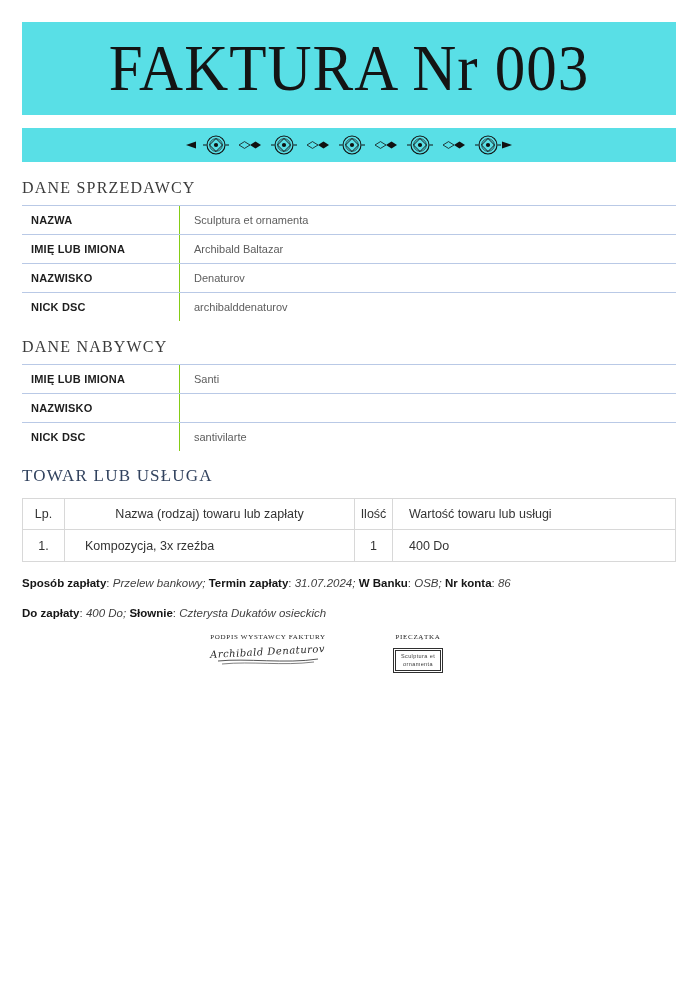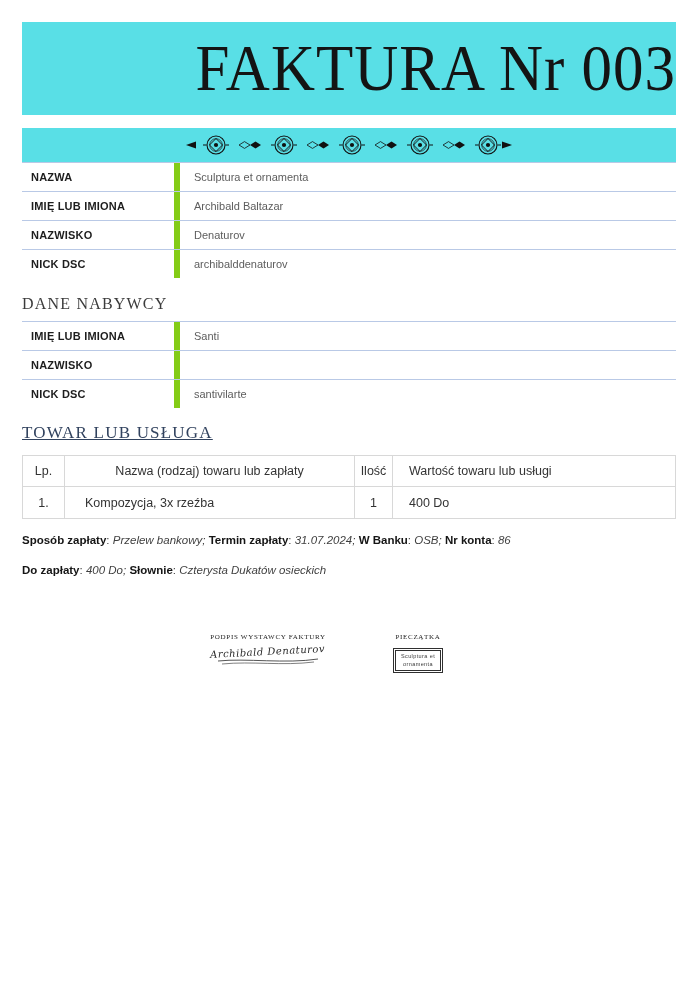--- a/index.html
+++ b/index.html
@@ -7,48 +7,48 @@
   .page {
     position:relative; width:698px; height:987px; margin:0 auto;
     background:#ffffff; overflow:hidden;
     font-family:"Liberation Sans", sans-serif;
   }
   .content { margin:0 22px; width:654px; }
 
   
   .title-band {
     margin-top:22px; height:93px; background:#59dfe6;
-    display:flex; align-items:center; justify-content:flex-end;
+    display:flex; align-items:center; justify-content:center;
   }
   .title-text {
     font-family:"Liberation Serif", serif; font-weight:400;
     font-size:61px; letter-spacing:1px; color:#141414; line-height:1;
     transform:scaleY(1.06); white-space:nowrap;
   }
   .ornament-band {
     margin-top:13px; height:34px; background:#59dfe6;
     display:flex; align-items:center; justify-content:center;
   }
 
   
   .section-heading {
     font-family:"Liberation Serif", serif; font-weight:500;
     font-size:16px; letter-spacing:1.2px; color:#3b3b3b;
     margin-top:17px; margin-bottom:8px; transform-origin:left;
   }
   .section-heading.navy {
-    color:#31425e; font-size:17px; margin-top:15px; margin-bottom:12px;text-decoration:underline;
+    color:#31425e; font-size:17px; margin-top:15px; margin-bottom:12px;
   }
 
   
   .kv-table { width:100%; }
   .kv-row { display:flex; height:29px; border-top:1px solid #b9c9e6; }
   .kv-label {
     width:158px; display:flex; align-items:center; padding-left:9px;
-    border-right:6px solid #84cc16;
+    border-right:1px solid #84cc16;
     font-size:11px; font-weight:bold; color:#1d1d1d; letter-spacing:.2px;
   }
   .kv-value {
     flex:1; display:flex; align-items:center; padding-left:14px;
     font-size:11px; color:#5d5d5d;
   }
 
   
   table.items { width:100%; border-collapse:collapse; table-layout:fixed; }
   table.items th, table.items td {
@@ -129,20 +129,21 @@
         <use href="#linker" x="134" y="12"></use>
         <use href="#medal" x="168" y="12"></use>
         <use href="#linker" x="202" y="12"></use>
         <use href="#medal" x="236" y="12"></use>
         <use href="#linker" x="270" y="12"></use>
         <use href="#medal" x="304" y="12"></use>
         <path d="M328,12 L318,8.5 L318,15.5 Z" fill="#111"></path>
       </svg>
     </div>
 
+    <div class="section-heading">DANE SPRZEDAWCY</div>
     <div class="kv-table">
       <div class="kv-row">
         <div class="kv-label">NAZWA</div>
         <div class="kv-value">Sculptura et ornamenta</div>
       </div>
       <div class="kv-row">
         <div class="kv-label">IMIĘ LUB IMIONA</div>
         <div class="kv-value">Archibald Baltazar</div>
       </div>
       <div class="kv-row">

